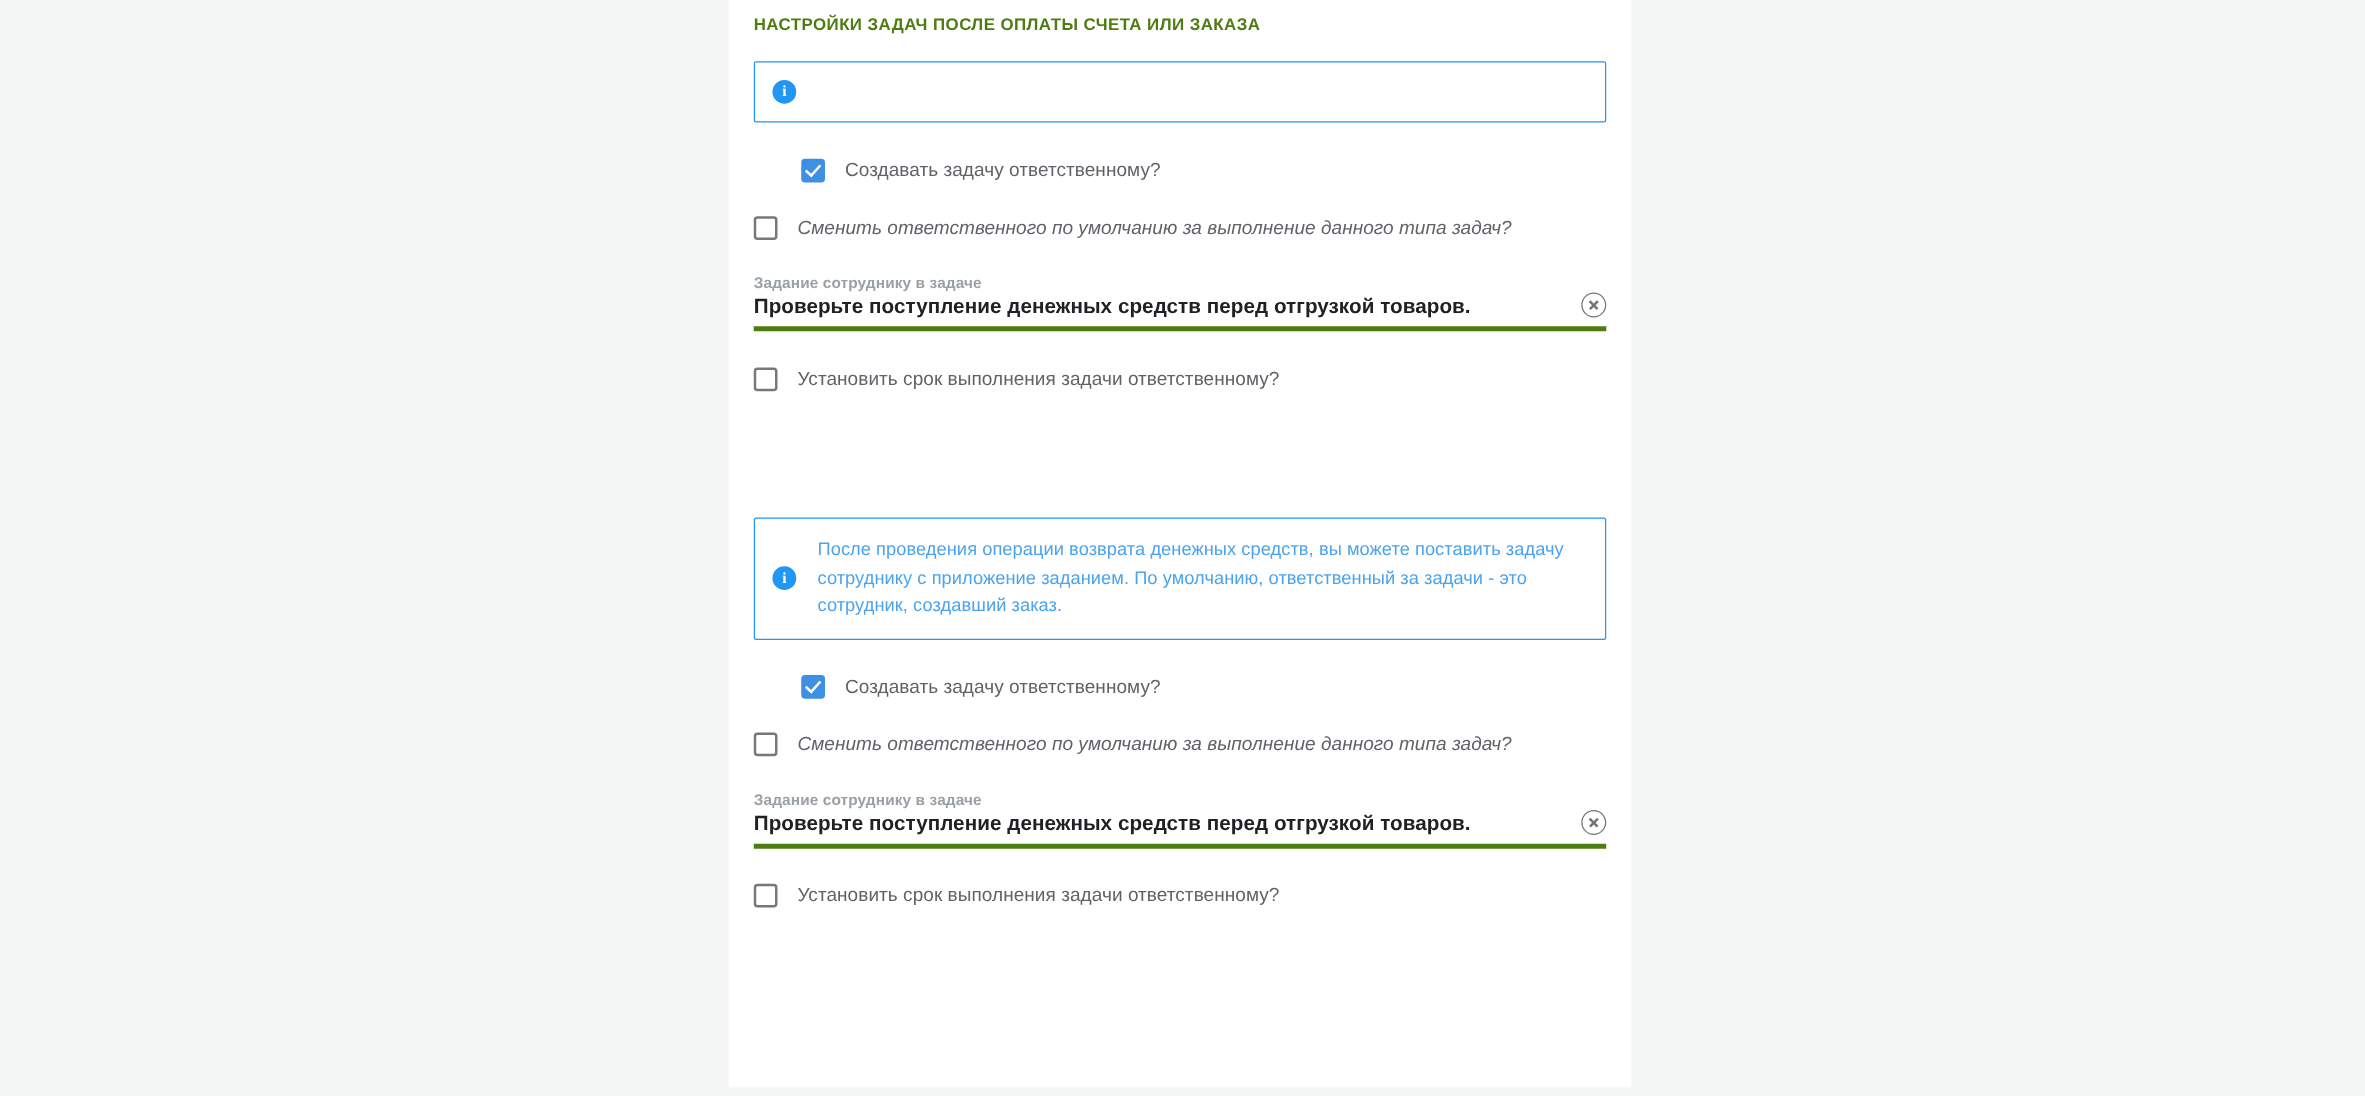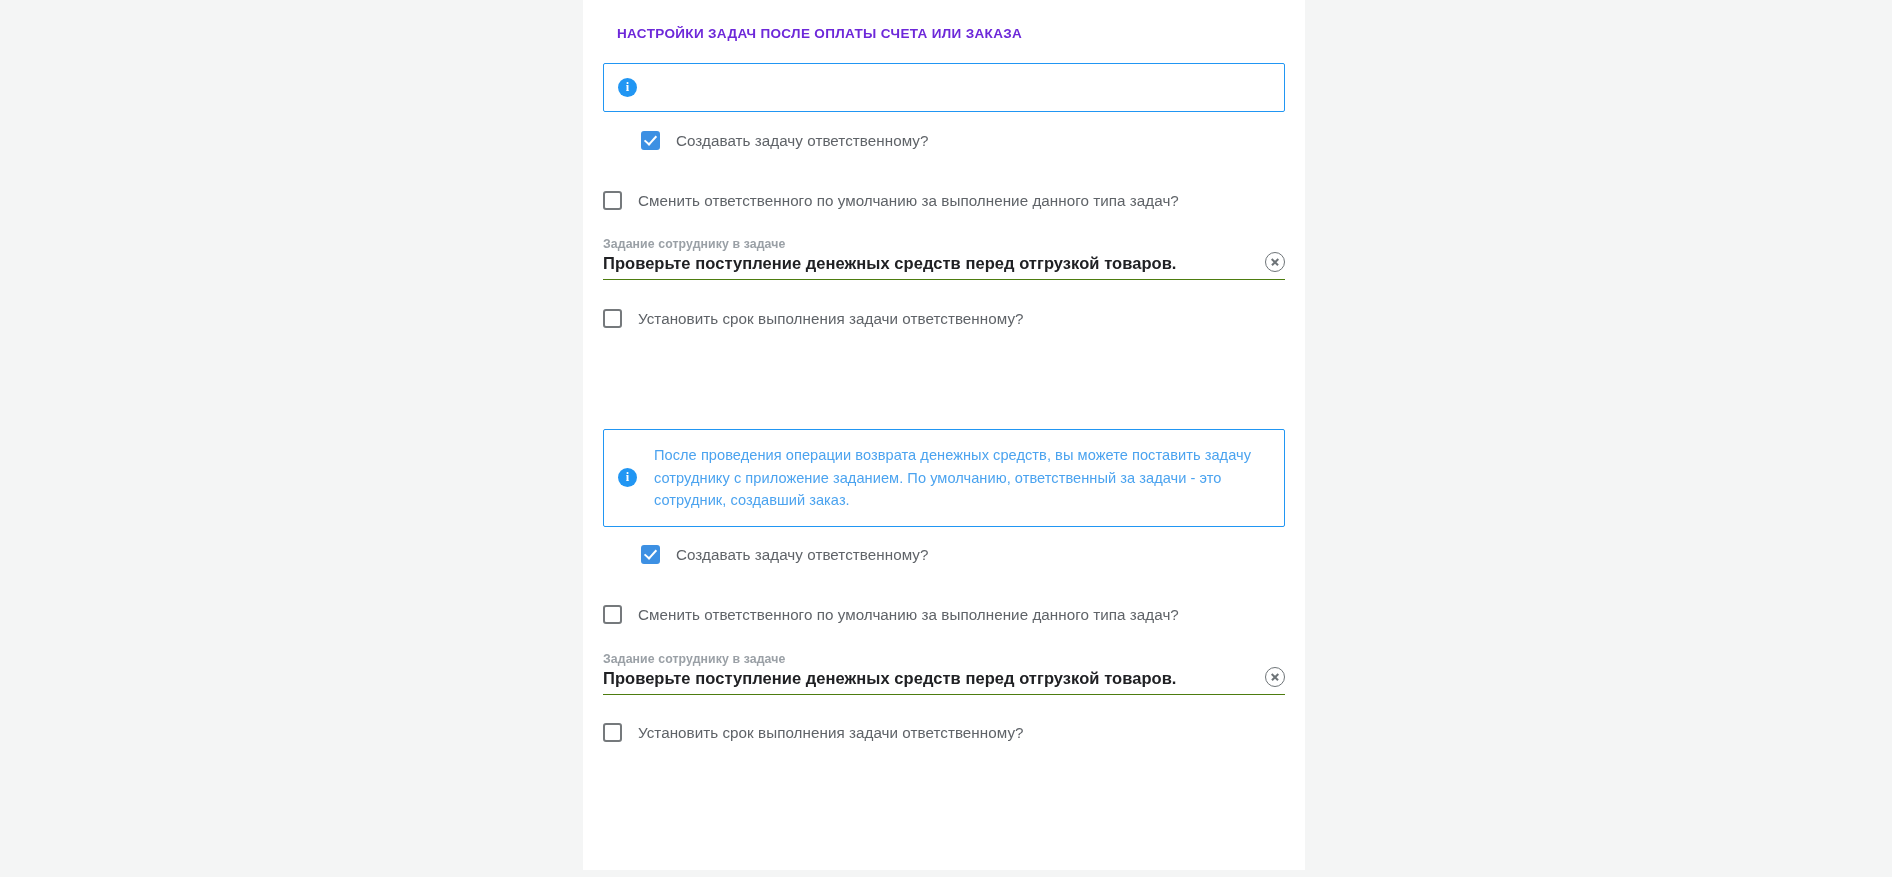--- a/index.html
+++ b/index.html
@@ -27,23 +27,23 @@
     position: relative;
     padding: 0 20px;
   }
 
   
   .section { padding-top: 0; }
   .section-title {
     font-size: 13.5px;
     font-weight: bold;
     letter-spacing: 0.35px;
-    color: #6d28d9;
+    color: #4d7c0f;
     text-transform: uppercase;
-    margin: 14px;
+    margin: 0;
     padding: 12px 0 0 0;
     white-space: nowrap;
   }
 
   
   .info-box {
     display: flex;
     align-items: center;
     border: 1px solid #2196f3;
     border-radius: 2px;
@@ -70,22 +70,22 @@
     color: #4ba3ef;
     letter-spacing: 0.05px;
   }
 
   
   .cb-row {
     display: flex;
     align-items: center;
     height: 22px;
   }
-  .cb-row.r1 { margin-top: 17px; padding-left: 38px; }
-  .cb-row.r2 { margin-top: 38px; }
+  .cb-row.r1 { margin-top: 27px; padding-left: 38px; }
+  .cb-row.r2 { margin-top: 24px; font-style: italic; }
   .cb-row.r3 { margin-top: 27px; align-items: center; }
 
   .cb {
     flex: 0 0 auto;
     position: relative;
     width: 19px; height: 19px;
     border-radius: 3px;
     margin-right: 16px;
   }
   .cb.unchecked {
@@ -120,21 +120,21 @@
   }
   .field-label {
     font-size: 12.3px;
     color: #9aa0a6;
     letter-spacing: 0.1px;
     display: block;
     margin-bottom: 3px;
   }
   .field-line {
     position: relative;
-    border-bottom: 1px solid #4d7c0f;
+    border-bottom: 4px solid #4d7c0f;
     padding-bottom: 6px;
     padding-right: 34px;
   }
   .field-value {
     font-size: 16.5px;
     color: #202124;
     letter-spacing: 0.05px;
     white-space: nowrap;
     display: block;
   }

